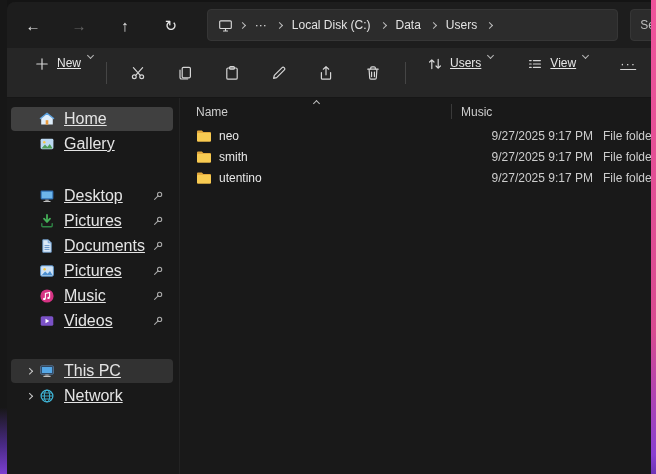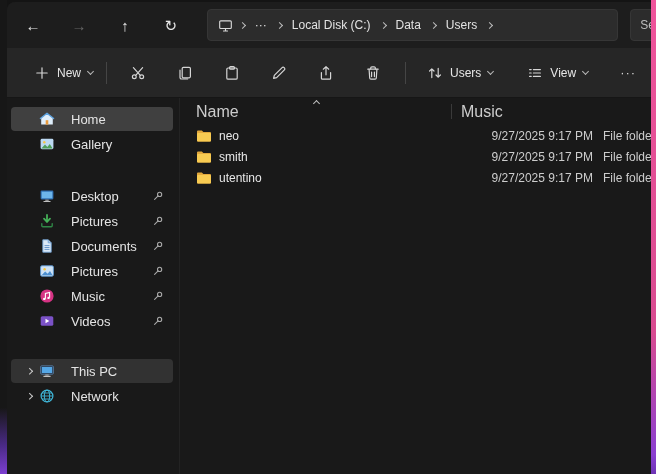--- a/index.html
+++ b/index.html
@@ -30,22 +30,22 @@
   .chev-r { display:inline-block; width:5px; height:5px; flex:0 0 auto;
     border-right:1.2px solid #bdbdbd; border-bottom:1.2px solid #bdbdbd;
     transform:rotate(-45deg); margin:0 3px; }
   .searchbox { flex:1 1 auto; height:32px; margin-left:12px; background:#2c2c2c;
     border:1px solid #363636; border-radius:4px 0 0 4px; display:flex; align-items:center;
     padding-left:9px; color:#bdbdbd; font-size:12px; }
 
   
   .toolbar { flex:0 0 50px; background:#262626; display:flex; align-items:center;
     padding-left:18px; border-bottom:1px solid #161616; }
-  .tbtn { display:flex; align-items:center; height:34px; padding:0 9px; border-radius:4px;
-    color:#e6e6e6; font-size:12px; }
+  .tbtn { display:flex; align-items:flex-start; height:34px; padding:0 9px; border-radius:4px;
+    color:#e6e6e6; font-size:12px;text-decoration:underline; }
   .tbtn svg { width:16px; height:16px; stroke:#d6d6d6; fill:none; stroke-width:1.2;
     stroke-linecap:round; stroke-linejoin:round; display:block; }
   .tbtn .lbl { margin-left:7px; }
   .chev-d { display:inline-block; width:5px; height:5px; margin-left:7px; margin-top:-3px;
     border-right:1.2px solid #b8b8b8; border-bottom:1.2px solid #b8b8b8; transform:rotate(45deg); }
   .ibtn { width:38px; height:34px; margin-right:9px; border-radius:4px;
     display:flex; align-items:center; justify-content:center; }
   .ibtn svg { width:16px; height:16px; stroke:#d6d6d6; fill:none; stroke-width:1.2;
     stroke-linecap:round; stroke-linejoin:round; display:block; }
   .vsep { width:1px; height:22px; background:#454545; margin:0 12px 0 4px; flex:0 0 1px; }
@@ -57,28 +57,28 @@
 
   .sidebar { flex:0 0 172px; padding-top:8px; }
   .sitem { height:24px; margin:1px 6px 1px 4px; border-radius:4px;
     display:flex; align-items:center; padding-left:10px; }
   .sitem.sel { background:#404040; }
   .sitem.open { background:#323232; }
   .slot { width:16px; flex:0 0 16px; display:flex; align-items:center; justify-content:center; }
   .slot .chev-r { margin:0; border-color:#c9c9c9; width:4.5px; height:4.5px; }
   .sicon { width:16px; height:16px; flex:0 0 16px; margin-left:2px; }
   .sicon svg { width:16px; height:16px; display:block; }
-  .slabel { margin-left:16px; font-size:13px; color:#e4e4e4; white-space:nowrap; }
+  .slabel { margin-left:9px; font-size:16px; color:#e4e4e4; white-space:nowrap;text-decoration:underline; }
   .pin { margin-left:auto; margin-right:9px; width:12px; height:12px; }
   .pin svg { width:12px; height:12px; display:block; }
   .sspace1 { height:26px; } .sspace2 { height:24px; }
 
   .main { flex:1 1 auto; border-left:1px solid #232323; min-width:0; }
   .colheader { height:27px; display:flex; align-items:center; position:relative; }
-  .hc { font-size:16px; color:#cdcdcd; position:relative; height:100%;
+  .hc { font-size:12px; color:#cdcdcd; position:relative; height:100%;
     display:flex; align-items:center; }
   .hc.name  { width:271px; padding-left:16px; }
   .hc.date  { width:142px; padding-left:8px; }
   .hc.type  { flex:1; padding-left:10px; }
   .hc.date::before, .hc.type::before { content:""; position:absolute; left:0; top:6px;
     bottom:6px; width:1px; background:#3a3a3a; }
   .sort-caret { position:absolute; left:134px; top:3px; width:5px; height:5px;
     border-left:1.2px solid #bdbdbd; border-top:1.2px solid #bdbdbd; transform:rotate(45deg); }
   .filerow { height:21px; display:flex; align-items:center; }
   .cell { font-size:12px; white-space:nowrap; overflow:hidden; }

